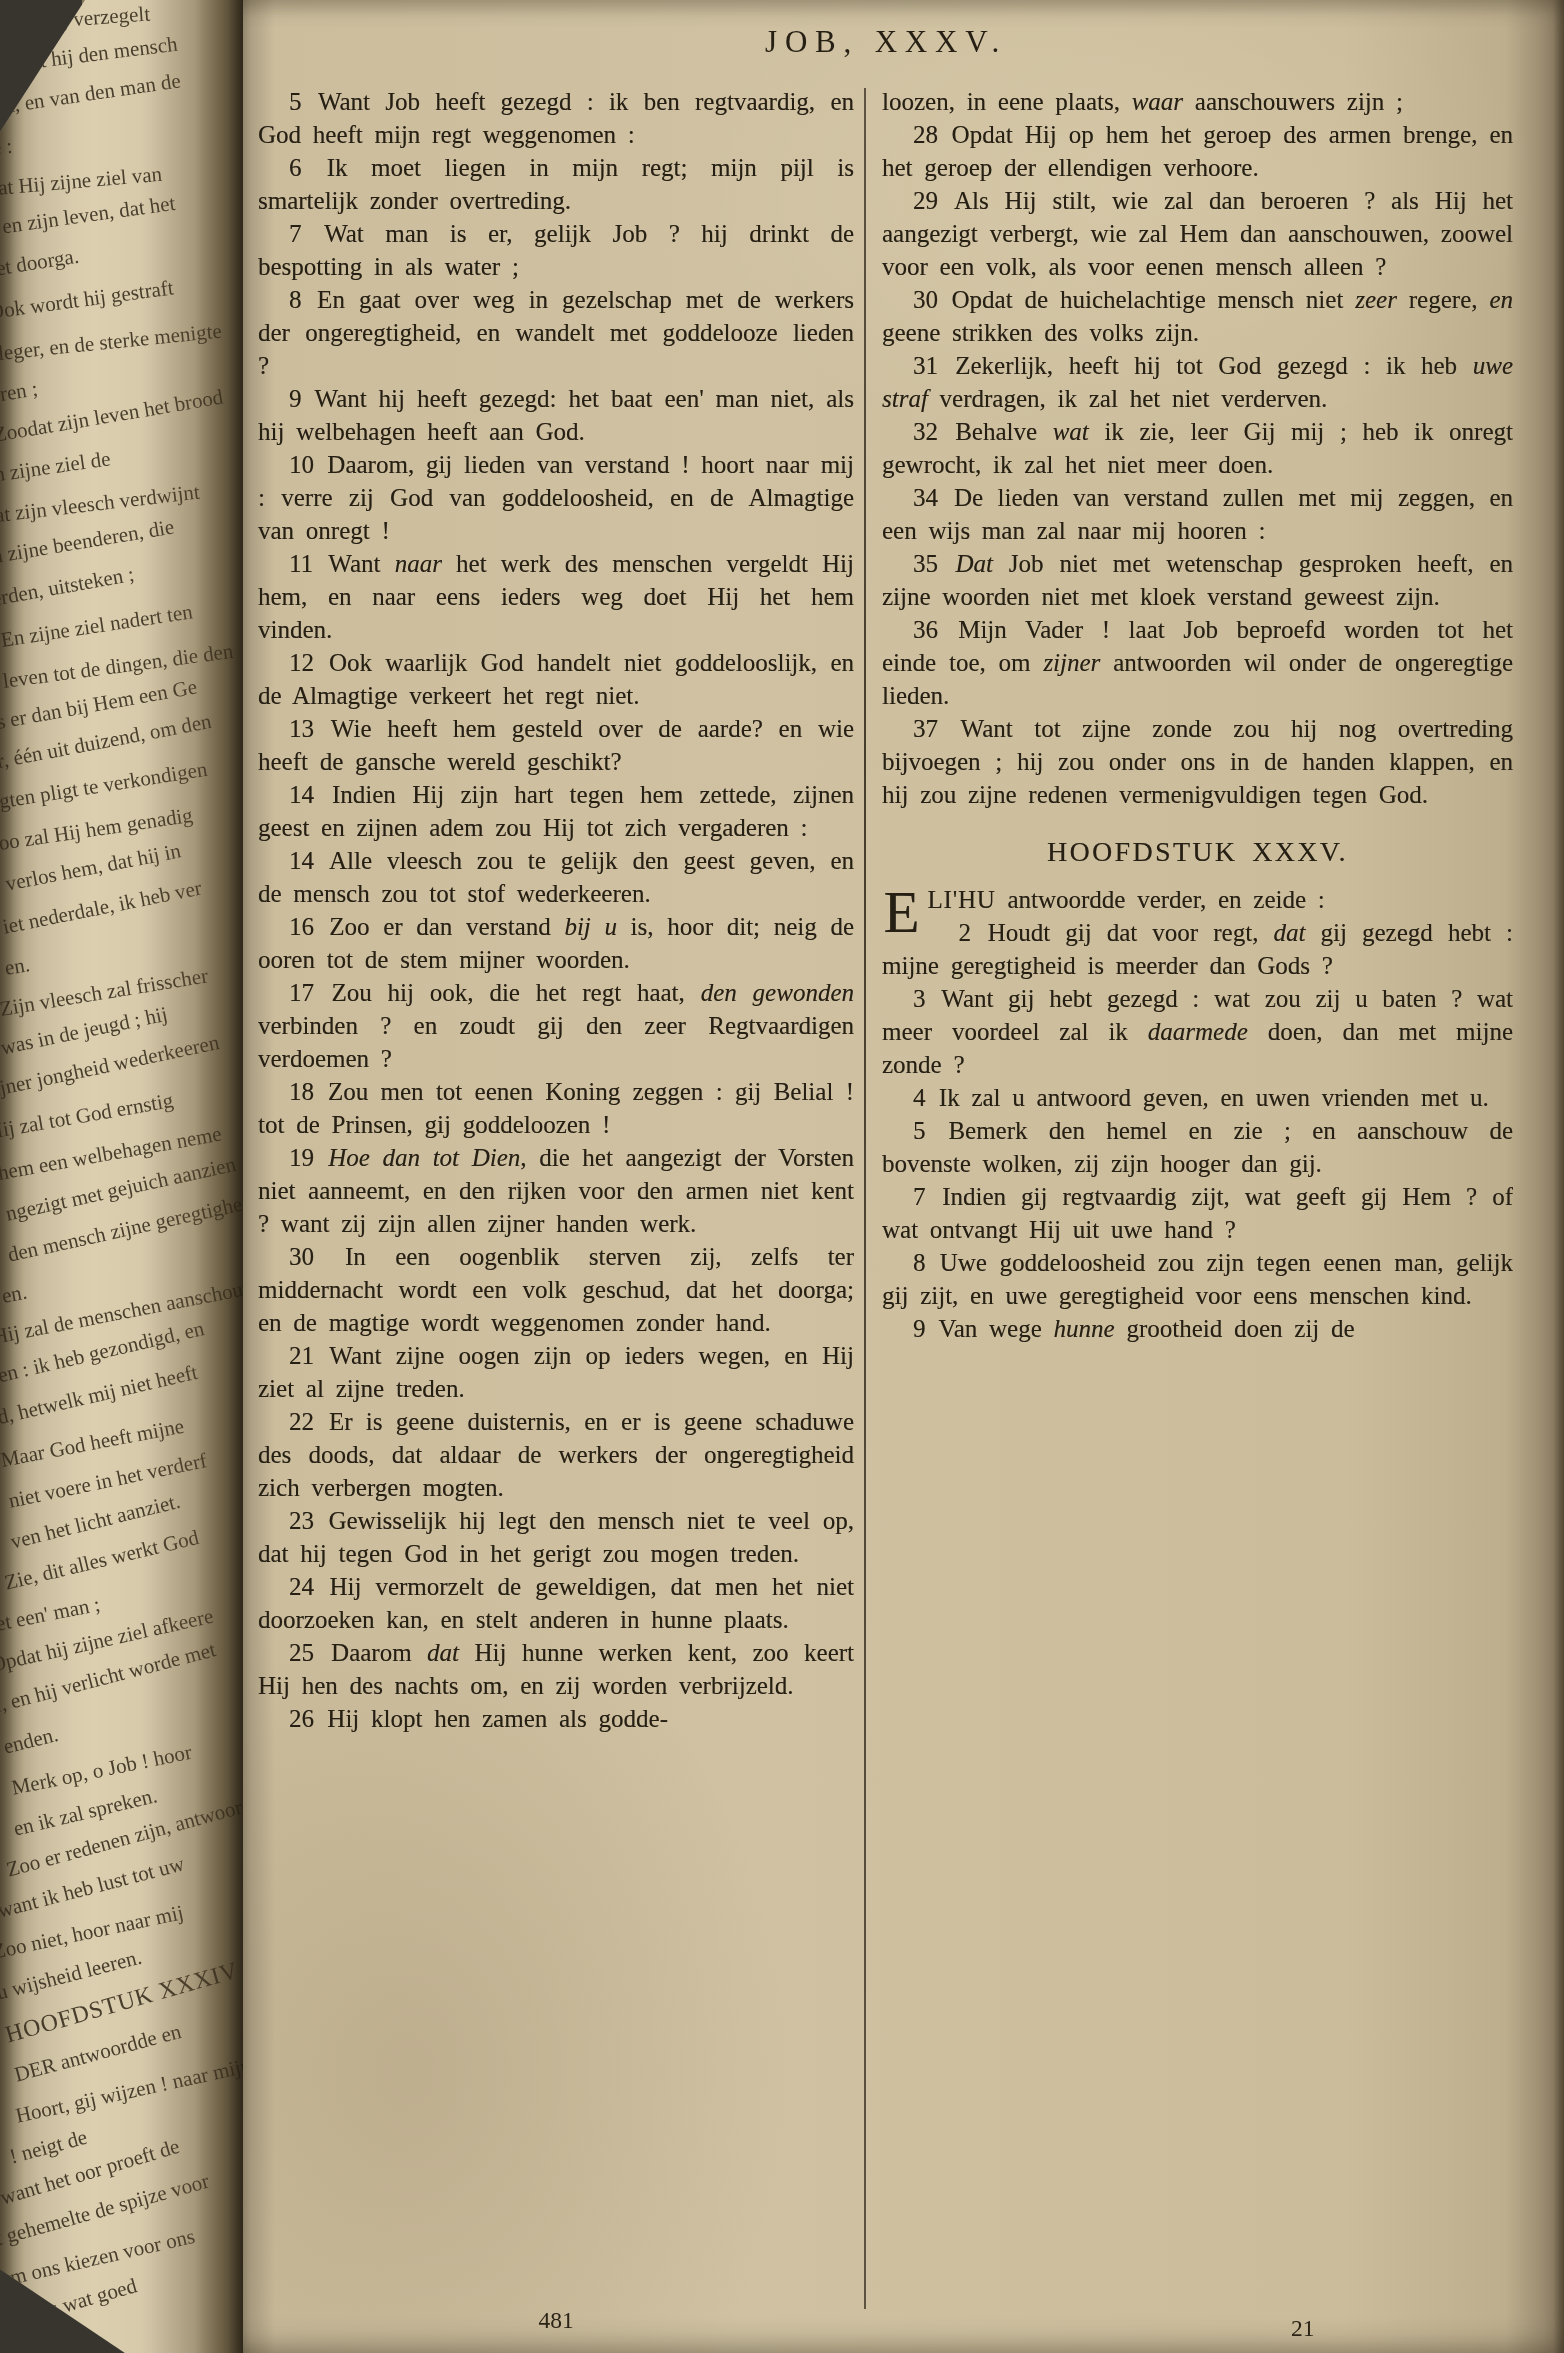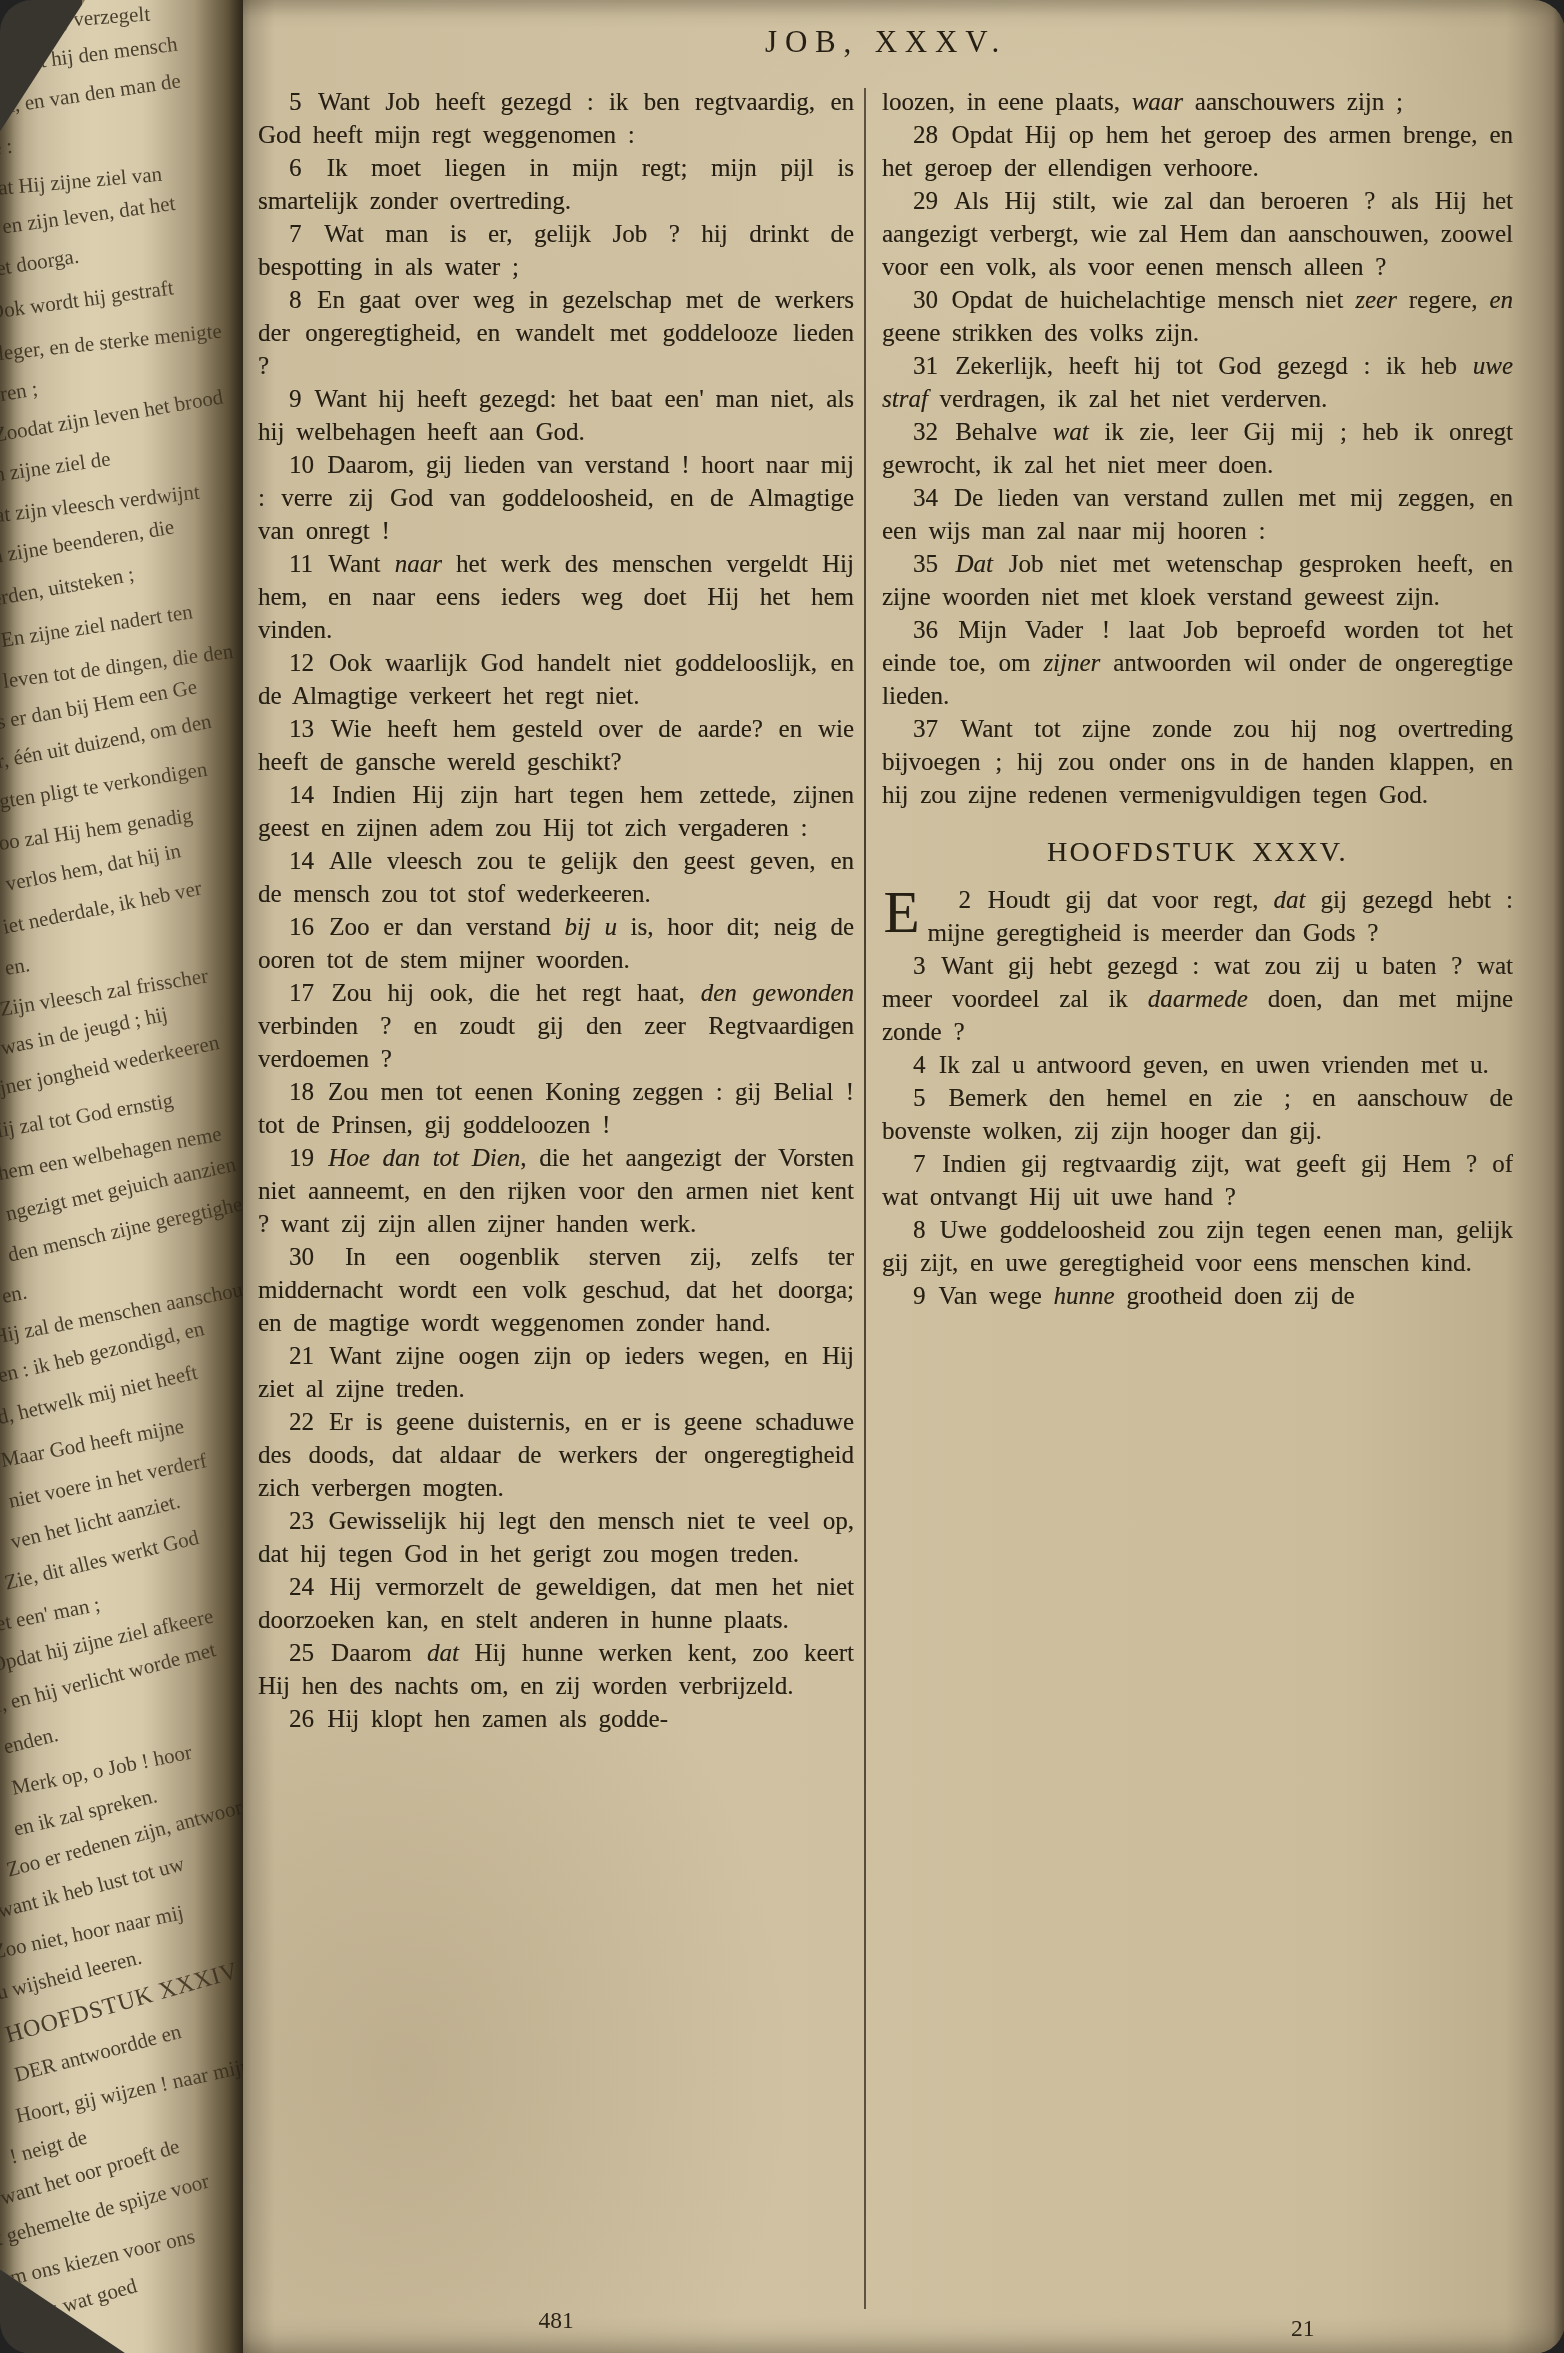--- a/index.html
+++ b/index.html
@@ -1,21 +1,20 @@
 <!DOCTYPE html>
 <html style="font-size:12.5px"><head>
 <meta charset="utf-8">
 <style>
   html,body { margin:0; padding:0; background:#222; }
   .photo {
     position:relative; width:1565px; height:2354px; overflow:hidden;
     background:#38352f;
     font-family:"Liberation Serif","DejaVu Serif",serif;
     color:#2a2216;
-    border-radius:32px;
   }
   
   .page {
     position:absolute; left:82px; top:0; width:1483px; height:2354px;
     background:
       radial-gradient(ellipse 704px 469px at 70% 8%, rgba(255,244,214,0.16), transparent 60%),
       radial-gradient(ellipse 548px 704px at 22% 88%, rgba(96,78,48,0.14), transparent 70%),
       linear-gradient(90deg,#bfae8d 0%,#cbbc9c 6%,#cfc1a1 45%,#cbbc9b 85%,#bdae8d 96%,#93846a 99.2%,#5f5340 100%);
     box-shadow: inset 0 7.8px 19.6px rgba(40,32,18,.30), inset 0 -11px 25px rgba(40,32,18,.30);
     clip-path: polygon(0 0, 100% 0, 100% 100%, 3.7% 100%, 0 98.4%);
@@ -109,20 +108,21 @@
           <p class="verse"><span class="vnum">31</span> Zekerlijk, heeft hij tot God gezegd : ik heb <i>uwe straf</i> verdragen, ik zal het niet verderven.</p>
           <p class="verse"><span class="vnum">32</span> Behalve <i>wat</i> ik zie, leer Gij mij ; heb ik onregt gewrocht, ik zal het niet meer doen.</p>
           <p class="verse"><span class="vnum">34</span> De lieden van verstand zullen met mij zeggen, en een wijs man zal naar mij hooren :</p>
           <p class="verse"><span class="vnum">35</span> <i>Dat</i> Job niet met wetenschap gesproken heeft, en zijne woorden niet met kloek verstand geweest zijn.</p>
           <p class="verse"><span class="vnum">36</span> Mijn Vader ! laat Job beproefd worden tot het einde toe, om <i>zijner</i> antwoorden wil onder de ongeregtige lieden.</p>
           <p class="verse"><span class="vnum">37</span> Want tot zijne zonde zou hij nog overtreding bijvoegen ; hij zou onder ons in de handen klappen, en hij zou zijne redenen vermenigvuldigen tegen God.</p>
         </div>
       <h2 class="chapter-heading">HOOFDSTUK XXXV.</h2>
       <div id="chapter-start">
           <span class="dropcap">E</span>
+          <p class="verse intro"><span class="smallcaps">LI'HU</span> antwoordde verder, en zeide :</p>
           <p class="verse"><span class="vnum">2</span> Houdt gij dat voor regt, <i>dat</i> gij gezegd hebt : mijne geregtigheid is meerder dan Gods ?</p>
           <p class="verse"><span class="vnum">3</span> Want gij hebt gezegd : wat zou zij u baten ? wat meer voordeel zal ik <i>daarmede</i> doen, dan met mijne zonde ?</p>
           <p class="verse"><span class="vnum">4</span> Ik zal u antwoord geven, en uwen vrienden met u.</p>
           <p class="verse"><span class="vnum">5</span> Bemerk den hemel en zie ; en aanschouw de bovenste wolken, zij zijn hooger dan gij.</p>
           <p class="verse"><span class="vnum">7</span> Indien gij regtvaardig zijt, wat geeft gij Hem ? of wat ontvangt Hij uit uwe hand ?</p>
           <p class="verse"><span class="vnum">8</span> Uwe goddeloosheid zou zijn tegen eenen man, gelijk gij zijt, en uwe geregtigheid voor eens menschen kind.</p>
           <p class="verse"><span class="vnum">9</span> Van wege <i>hunne</i> grootheid doen zij de</p>
         </div>
     </div>
 

